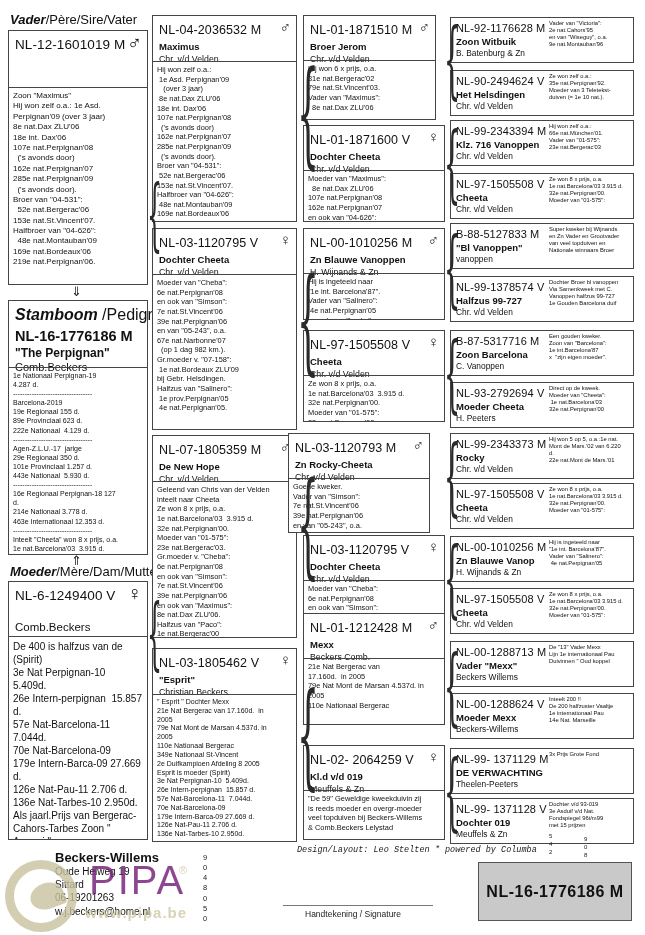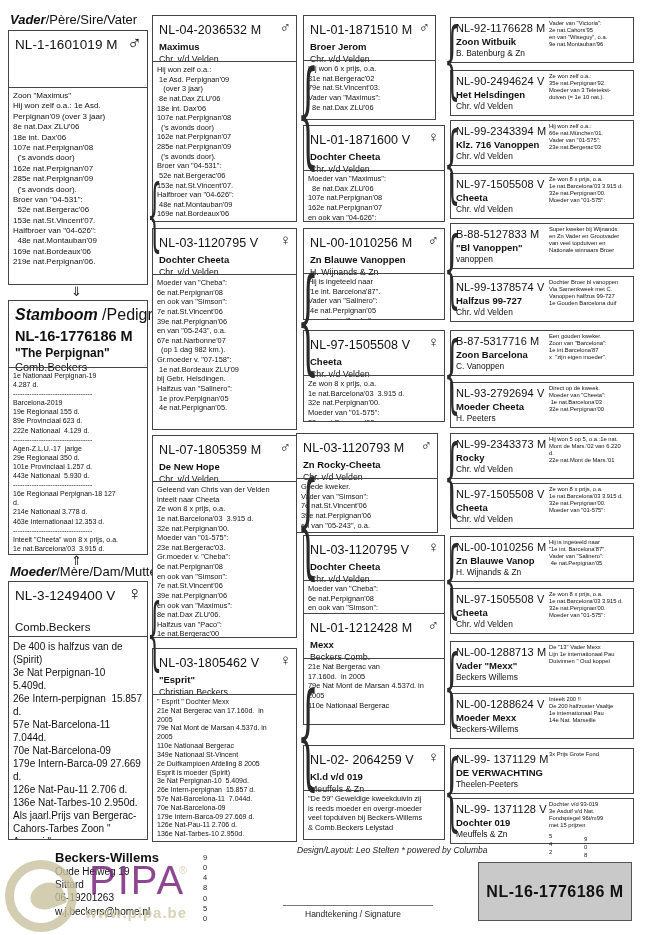--- a/index.html
+++ b/index.html
@@ -33,38 +33,38 @@
   .loft{position:absolute;z-index:1}
   .loft-name{font-weight:700;font-size:13px}
   .loft-addr{font-size:10px;line-height:1.32;white-space:pre-wrap}
   .pipa{position:absolute;opacity:.8;z-index:2;width:260px;height:78px}
   .pipa-ring{position:absolute;left:0;top:2px;width:54px;height:54px;border:9px solid #c9c29e;border-radius:50%}
   .pipa-wing{position:absolute;left:16px;top:14px;width:34px;height:26px;border-radius:50% 50% 10% 50%;
              background:#c9c29e;transform:rotate(-20deg)}
   .pipa-word{position:absolute;left:84px;top:0;font-size:40px;font-weight:400;color:#701a75;letter-spacing:2px}
   .pipa-reg{position:absolute;left:174px;top:6px;font-size:11px;color:#cfc8a4}
   .pipa-url{position:absolute;left:80px;top:46px;font-size:15px;font-weight:700;color:#cfc8a4;letter-spacing:1px}
-  .credit{position:absolute;font-family:Liberation Sans, sans-serif;font-style:italic;font-size:8.5px;color:#222;white-space:nowrap}
+  .credit{position:absolute;font-family:Liberation Mono, monospace;font-style:italic;font-size:8.5px;color:#222;white-space:nowrap}
   .sigline{position:absolute;border-top:1px solid #777}
   .siglabel{position:absolute;font-size:8.5px;color:#222}
   .plate{position:absolute;background:#c9c9c9;border:1px solid #555;display:flex;align-items:center;
          justify-content:center;font-size:16px;font-weight:700;letter-spacing:.5px}
   .vdig{position:absolute;font-size:7.5px;line-height:1.35;white-space:pre-wrap;text-align:center;color:#222}
   .vdig.small{font-size:6px;line-height:1.3}
 </style>
 </head>
 <body>
 
 <div class="page">
 
   <div class="genlabel" style="left:10px;top:12px"><b><i>Vader</i></b><span>/Père/Sire/Vater</span></div>
 
   <div class="box" style="left:8px;top:30px;width:140px;height:255px">
     <div class="hd" style="height:56px">
-      <span class="ring" style="font-size:13.5px">NL-1-1601019 M</span>
+      <span class="ring" style="font-size:13.5px">NL-12-1601019 M</span>
       <span class="sex" style="font-size:20px;top:0">♂</span>
     </div>
     <div class="bd" style="top:56px;font-size:8px">Zoon "Maximus"
 Hij won zelf o.a.: 1e Asd.
 Perpignan'09 (over 3 jaar)
 8e nat.Dax ZLU'06
 18e int. Dax'06
 107e nat.Perpignan'08
   ('s avonds door)
 162e nat.Perpignan'07
@@ -109,21 +109,21 @@
 Inteelt "Cheeta" won 8 x prijs, o.a.
 1e nat.Barcelona'03  3.915 d.</div>
   </div>
 
   <div class="arrow" style="left:71px;top:553px">⇑</div>
 
   <div class="genlabel" style="left:10px;top:564px"><b><i>Moeder</i></b><span>/Mère/Dam/Mutter</span></div>
 
   <div class="box" style="left:8px;top:581px;width:140px;height:259px">
     <div class="hd" style="height:54px">
-      <span class="ring" style="font-size:13.5px">NL-3-1249400 V</span>
+      <span class="ring" style="font-size:13.5px">NL-6-1249400 V</span>
       <span class="sex" style="font-size:20px;top:0">♀</span>
       <div class="owner" style="position:absolute;bottom:3px;left:6px;font-size:11.5px;margin:0">Comb.Beckers</div>
     </div>
     <div class="bd" style="top:54px;font-size:10px">De 400 is halfzus van de (Spirit)
 3e Nat Perpignan-10  5.409d.
 26e Intern-perpignan  15.857 d.
 57e Nat-Barcelona-11  7.044d.
 70e Nat-Barcelona-09
 179e Intern-Barca-09 27.669 d.
 126e Nat-Pau-11 2.706 d.
@@ -280,21 +280,21 @@
       <div class="bname">Cheeta</div>
       <div class="owner">Chr. v/d Velden</div>
     </div>
     <div class="bd" style="top:44px">Ze won 8 x prijs, o.a.
 1e nat.Barcelona'03  3.915 d.
 32e nat.Perpignan'00.
 Moeder van "01-575":
 23e nat.Bergerac'03.</div>
   </div>
 
-  <div class="box" style="left:296px;top:433px;width:142px;height:100px">
+  <div class="box" style="left:288px;top:433px;width:142px;height:100px">
     <div class="hd">
       <span class="ring">NL-03-1120793 M</span>
       <span class="sex">♂</span>
       <div class="bname">Zn Rocky-Cheeta</div>
       <div class="owner">Chr. v/d Velden</div>
     </div>
     <div class="bd" style="top:44px">Goede kweker.
 Vader van "Simson":
 7e nat.St.Vincent'06
 39e nat.Perpignan'06

